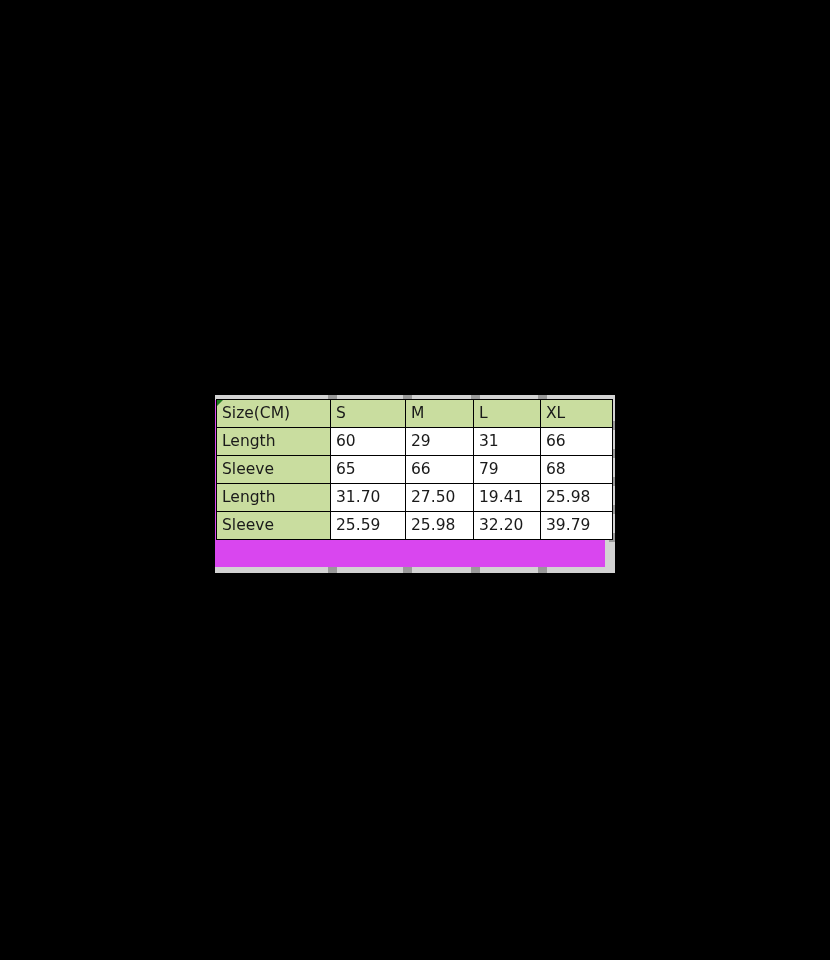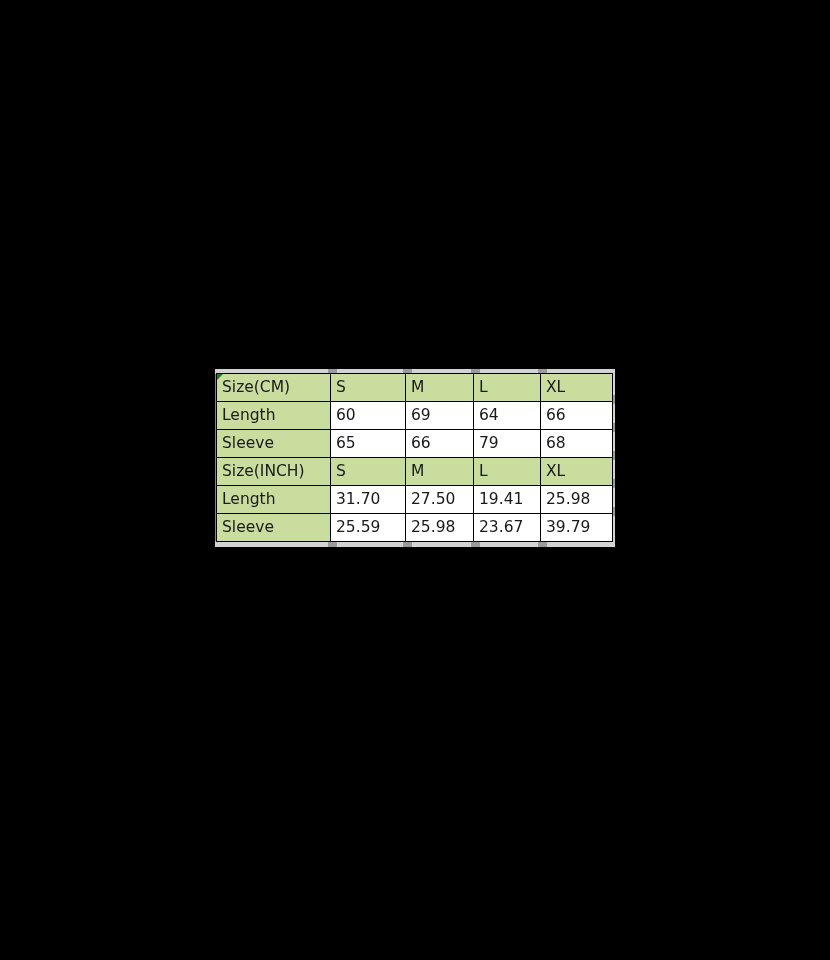--- a/index.html
+++ b/index.html
@@ -12,21 +12,21 @@
     background: #000000;
     font-family: "DejaVu Sans", sans-serif;
     overflow: hidden;
     position: relative;
   }
 
   
   #size-chart-wrapper {
     position: absolute;
     left: 215px;
-    top: 369px;
+    top: 395px;
     width: 400px;
     height: 178px;
     background: #d946ef;       
     box-sizing: border-box;
   }
 
   
   .gutter-top {
     position: absolute;
     left: 0; top: 0;
@@ -142,48 +142,41 @@
       <tr>
         <td class="header-cell cell-with-marker"><span class="comment-marker"></span>Size(CM)</td>
         <td class="header-cell">S</td>
         <td class="header-cell">M</td>
         <td class="header-cell">L</td>
         <td class="header-cell">XL</td>
       </tr>
       <tr>
         <td class="label-cell">Length</td>
         <td class="value-cell">60</td>
-        <td class="value-cell">69</td>
-        <td class="value-cell">64</td>
+        <td class="value-cell">29</td>
+        <td class="value-cell">31</td>
         <td class="value-cell">66</td>
       </tr>
       <tr>
         <td class="label-cell">Sleeve</td>
         <td class="value-cell">65</td>
         <td class="value-cell">66</td>
         <td class="value-cell">79</td>
         <td class="value-cell">68</td>
-      </tr>
-      <tr>
-        <td class="header-cell">Size(INCH)</td>
-        <td class="header-cell">S</td>
-        <td class="header-cell">M</td>
-        <td class="header-cell">L</td>
-        <td class="header-cell">XL</td>
       </tr>
       <tr>
         <td class="label-cell">Length</td>
         <td class="value-cell">31.70</td>
         <td class="value-cell">27.50</td>
         <td class="value-cell">19.41</td>
         <td class="value-cell">25.98</td>
       </tr>
       <tr>
         <td class="label-cell">Sleeve</td>
         <td class="value-cell">25.59</td>
         <td class="value-cell">25.98</td>
-        <td class="value-cell">23.67</td>
+        <td class="value-cell">32.20</td>
         <td class="value-cell">39.79</td>
       </tr>
     </tbody>
   </table>
 
 </div>
 
 </body></html>

